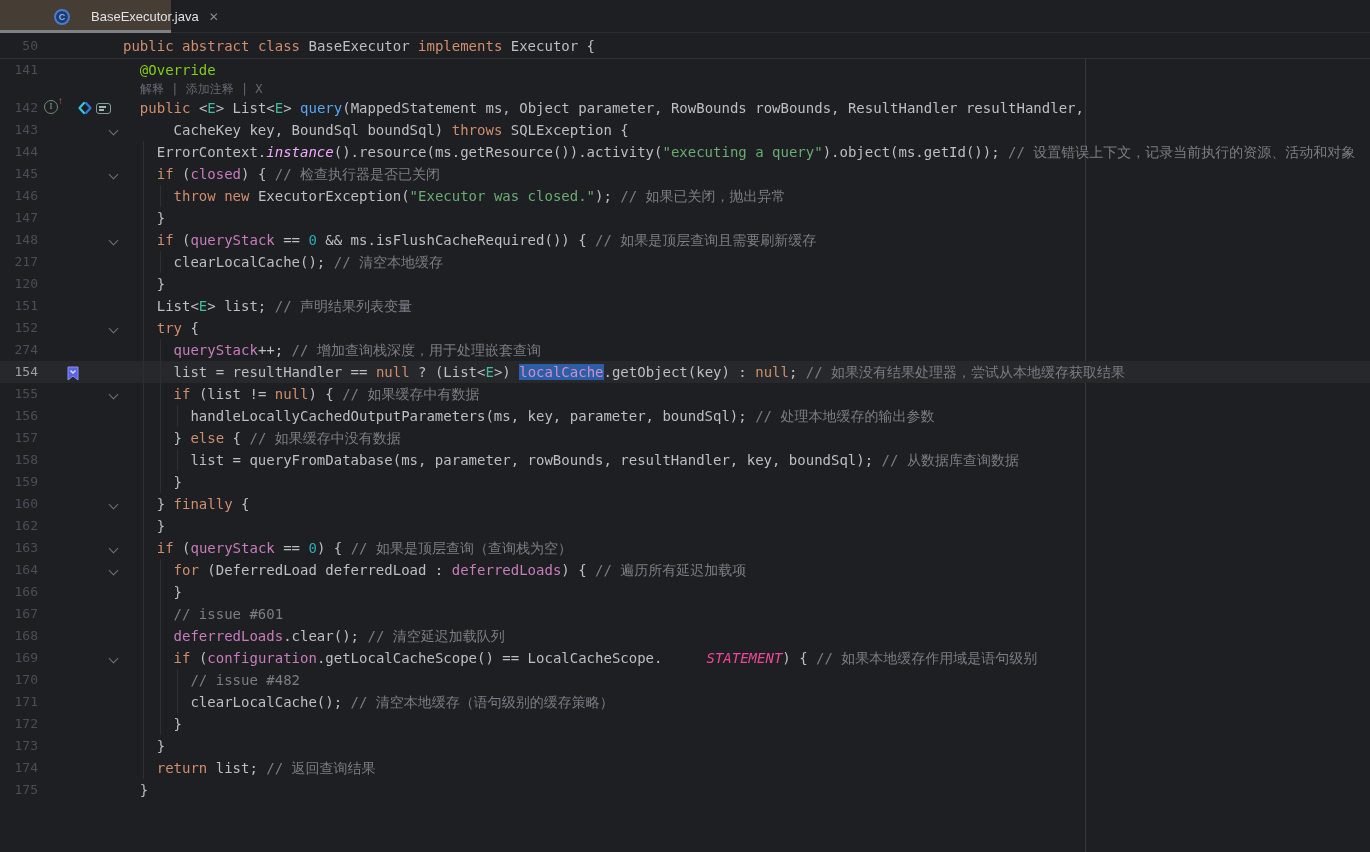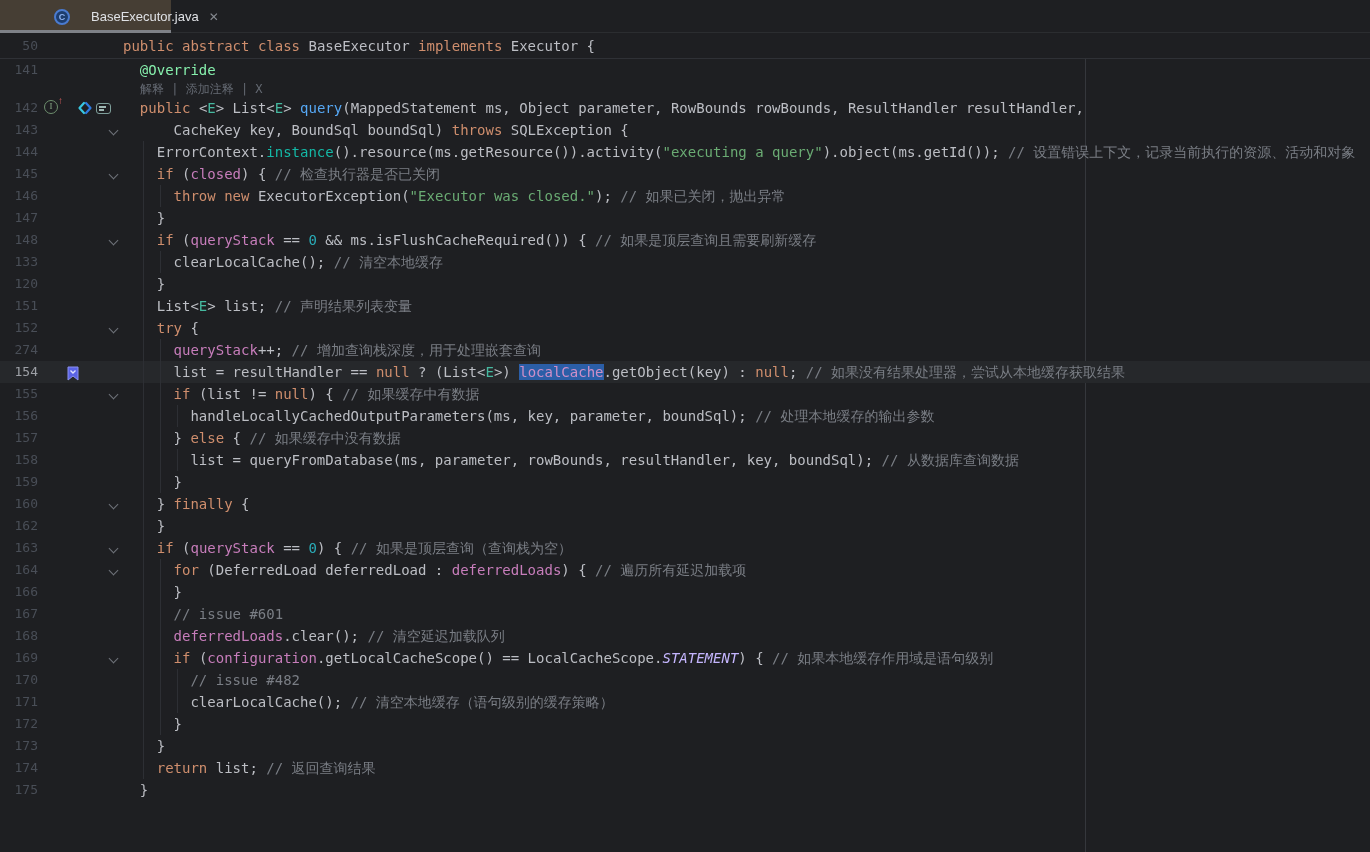--- a/index.html
+++ b/index.html
@@ -51,23 +51,23 @@
   .gi-bookmark { left:66px; top:4px; }
   
   .tk-k  { color:#CF8E6D; }
   .tk-p  { color:#BCBEC4; }
   .tk-f  { color:#C77DBB; }
   .tk-m  { color:#56A8F5; }
   .tk-s  { color:#6AAB73; }
   .tk-c  { color:#7A7E85; }
   .tk-n  { color:#2AACB8; }
   .tk-t  { color:#46B9A0; }
-  .tk-an { color:#86efac; }
-  .tk-cn { color:#c4b5fd; font-style:italic; }
-  .tk-si { color:#14b8a6; }
+  .tk-an { color:#84cc16; }
+  .tk-cn { color:#ec4899; font-style:italic;margin-left:44px; }
+  .tk-si { color:#f0abfc; font-style:italic; }
   .tk-fh { color:#CE8FC7; background:#2B5EA7; }
   
   .hintrow { position:relative; height:16px; line-height:16px; font-size:12px; color:#646972;
     padding-left:140px; white-space:pre; z-index:1; }
 </style>
 </head>
 <body>
 
 <div class="tabbar">
   <div class="tab">
@@ -90,21 +90,21 @@
     <div class="row"><div class="gut"><span class="num">142</span><span class="gi gi-override">I<span class="arr">↑</span></span><span class="gi gi-ai"><svg width="16" height="16" viewBox="0 0 16 16">
             <path d="M7 3 L2.5 8 L7 13" fill="none" stroke="#38C6E0" stroke-width="2.2" stroke-linecap="round" stroke-linejoin="round"></path>
             <path d="M9 3 L13.5 8 L9 13" fill="none" stroke="#2F7BE0" stroke-width="2.2" stroke-linecap="round" stroke-linejoin="round"></path>
           </svg></span><span class="gi gi-card"><i></i><i></i></span></div><div class="code"><span class="tk-p">  </span><span class="tk-k">public </span><span class="tk-p">&lt;</span><span class="tk-t">E</span><span class="tk-p">&gt; List&lt;</span><span class="tk-t">E</span><span class="tk-p">&gt; </span><span class="tk-m">query</span><span class="tk-p">(MappedStatement ms, Object parameter, RowBounds rowBounds, ResultHandler resultHandler,</span></div></div>
     <div class="row"><div class="gut"><span class="num">143</span><span class="fold"></span></div><div class="code"><span class="tk-p">      CacheKey key, BoundSql boundSql) </span><span class="tk-k">throws </span><span class="tk-p">SQLException {</span></div></div>
     <div class="row"><div class="gut"><span class="num">144</span></div><div class="guide" style="left: calc(2ch + 126px);"></div><div class="code"><span class="tk-p">    ErrorContext.</span><span class="tk-si">instance</span><span class="tk-p">().resource(ms.getResource()).activity(</span><span class="tk-s">"executing a query"</span><span class="tk-p">).object(ms.getId()); </span><span class="tk-c">// 设置错误上下文，记录当前执行的资源、活动和对象</span></div></div>
     <div class="row"><div class="gut"><span class="num">145</span><span class="fold"></span></div><div class="guide" style="left: calc(2ch + 126px);"></div><div class="code"><span class="tk-p">    </span><span class="tk-k">if </span><span class="tk-p">(</span><span class="tk-f">closed</span><span class="tk-p">) { </span><span class="tk-c">// 检查执行器是否已关闭</span></div></div>
     <div class="row"><div class="gut"><span class="num">146</span></div><div class="guide" style="left: calc(2ch + 126px);"></div><div class="guide" style="left: calc(4ch + 126px);"></div><div class="code"><span class="tk-p">      </span><span class="tk-k">throw new </span><span class="tk-p">ExecutorException(</span><span class="tk-s">"Executor was closed."</span><span class="tk-p">); </span><span class="tk-c">// 如果已关闭，抛出异常</span></div></div>
     <div class="row"><div class="gut"><span class="num">147</span></div><div class="guide" style="left: calc(2ch + 126px);"></div><div class="code"><span class="tk-p">    }</span></div></div>
     <div class="row"><div class="gut"><span class="num">148</span><span class="fold"></span></div><div class="guide" style="left: calc(2ch + 126px);"></div><div class="code"><span class="tk-p">    </span><span class="tk-k">if </span><span class="tk-p">(</span><span class="tk-f">queryStack</span><span class="tk-p"> == </span><span class="tk-n">0</span><span class="tk-p"> &amp;&amp; ms.isFlushCacheRequired()) { </span><span class="tk-c">// 如果是顶层查询且需要刷新缓存</span></div></div>
-    <div class="row"><div class="gut"><span class="num">133</span></div><div class="guide" style="left: calc(2ch + 126px);"></div><div class="guide" style="left: calc(4ch + 126px);"></div><div class="code"><span class="tk-p">      clearLocalCache(); </span><span class="tk-c">// 清空本地缓存</span></div></div>
+    <div class="row"><div class="gut"><span class="num">217</span></div><div class="guide" style="left: calc(2ch + 126px);"></div><div class="guide" style="left: calc(4ch + 126px);"></div><div class="code"><span class="tk-p">      clearLocalCache(); </span><span class="tk-c">// 清空本地缓存</span></div></div>
     <div class="row"><div class="gut"><span class="num">120</span></div><div class="guide" style="left: calc(2ch + 126px);"></div><div class="code"><span class="tk-p">    }</span></div></div>
     <div class="row"><div class="gut"><span class="num">151</span></div><div class="guide" style="left: calc(2ch + 126px);"></div><div class="code"><span class="tk-p">    List&lt;</span><span class="tk-t">E</span><span class="tk-p">&gt; list; </span><span class="tk-c">// 声明结果列表变量</span></div></div>
     <div class="row"><div class="gut"><span class="num">152</span><span class="fold"></span></div><div class="guide" style="left: calc(2ch + 126px);"></div><div class="code"><span class="tk-p">    </span><span class="tk-k">try </span><span class="tk-p">{</span></div></div>
     <div class="row"><div class="gut"><span class="num">274</span></div><div class="guide" style="left: calc(2ch + 126px);"></div><div class="guide" style="left: calc(4ch + 126px);"></div><div class="code"><span class="tk-p">      </span><span class="tk-f">queryStack</span><span class="tk-p">++; </span><span class="tk-c">// 增加查询栈深度，用于处理嵌套查询</span></div></div>
     <div class="row current"><div class="gut"><span class="num">154</span><span class="gi gi-bookmark"><svg width="14" height="15" viewBox="0 0 14 15">
             <path d="M2 1 h10 v13 l-5 -4 l-5 4 z" fill="#5A63E6" stroke="#8A90F0" stroke-width="1"></path>
             <path d="M4.5 4.5 L7 7 L9.5 4.5" fill="none" stroke="#DDE0FF" stroke-width="1.4"></path>
           </svg></span></div><div class="guide" style="left: calc(2ch + 126px);"></div><div class="guide" style="left: calc(4ch + 126px);"></div><div class="code"><span class="tk-p">      list = resultHandler == </span><span class="tk-k">null </span><span class="tk-p">? (List&lt;</span><span class="tk-t">E</span><span class="tk-p">&gt;) </span><span class="tk-fh">localCache</span><span class="tk-p">.getObject(key) : </span><span class="tk-k">null</span><span class="tk-p">; </span><span class="tk-c">// 如果没有结果处理器，尝试从本地缓存获取结果</span></div></div>
     <div class="row"><div class="gut"><span class="num">155</span><span class="fold"></span></div><div class="guide" style="left: calc(2ch + 126px);"></div><div class="guide" style="left: calc(4ch + 126px);"></div><div class="code"><span class="tk-p">      </span><span class="tk-k">if </span><span class="tk-p">(list != </span><span class="tk-k">null</span><span class="tk-p">) { </span><span class="tk-c">// 如果缓存中有数据</span></div></div>
     <div class="row"><div class="gut"><span class="num">156</span></div><div class="guide" style="left: calc(2ch + 126px);"></div><div class="guide" style="left: calc(4ch + 126px);"></div><div class="guide" style="left: calc(6ch + 126px);"></div><div class="code"><span class="tk-p">        handleLocallyCachedOutputParameters(ms, key, parameter, boundSql); </span><span class="tk-c">// 处理本地缓存的输出参数</span></div></div>

